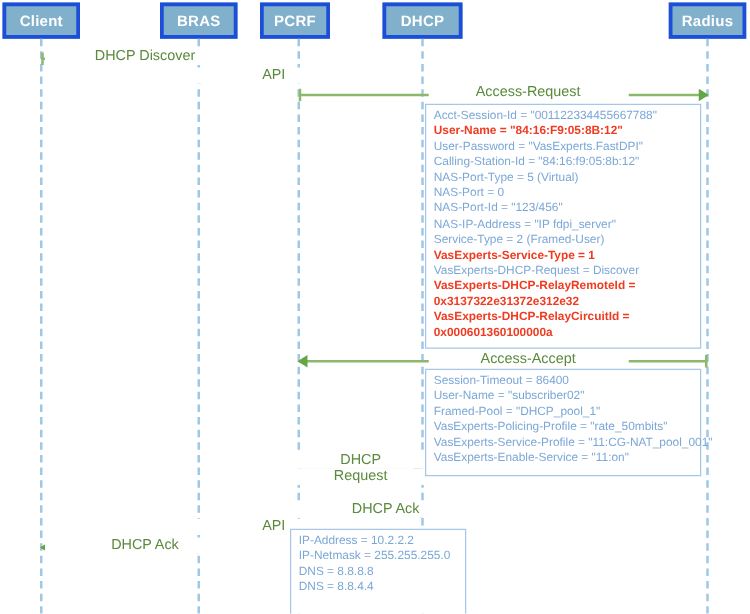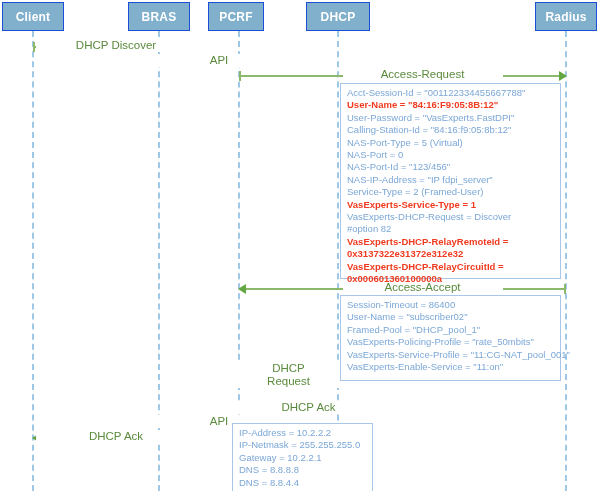--- a/index.html
+++ b/index.html
@@ -14,21 +14,21 @@
     background: #ffffff;
     font-family: "Liberation Sans", sans-serif;
     overflow: hidden;
   }
 
   
   .participant {
     position: absolute;
     height: 29px;
     background: #80b0cc;
-    border: 1px solid #1d4ed8;
+    border: 3px solid #1d4ed8;
     display: flex;
     align-items: center;
     justify-content: center;
     box-sizing: border-box;
   }
   .participant span {
     color: #ffffff;
     font-size: 12px;
     font-weight: bold;
     letter-spacing: .2px;
@@ -202,35 +202,33 @@
         <div class="line hl">User-Name = "84:16:F9:05:8B:12"</div>
         <div class="line">User-Password = "VasExperts.FastDPI"</div>
         <div class="line">Calling-Station-Id = "84:16:f9:05:8b:12"</div>
         <div class="line">NAS-Port-Type = 5 (Virtual)</div>
         <div class="line">NAS-Port = 0</div>
         <div class="line">NAS-Port-Id = "123/456"</div>
         <div class="line">NAS-IP-Address = "IP fdpi_server"</div>
         <div class="line">Service-Type = 2 (Framed-User)</div>
         <div class="line hl">VasExperts-Service-Type = 1</div>
         <div class="line">VasExperts-DHCP-Request = Discover</div>
-        <div class="line">#option 82</div>
         <div class="line hl">VasExperts-DHCP-RelayRemoteId =</div>
         <div class="line hl">0x3137322e31372e312e32</div>
         <div class="line hl">VasExperts-DHCP-RelayCircuitId =</div>
         <div class="line hl">0x000601360100000a</div>
       </div>
       <div class="note" style="left: 340px; top: 295px; width: 221px; height: 86px;">
         <div class="line">Session-Timeout = 86400</div>
         <div class="line">User-Name = "subscriber02"</div>
         <div class="line">Framed-Pool = "DHCP_pool_1"</div>
         <div class="line">VasExperts-Policing-Profile = "rate_50mbits"</div>
         <div class="line">VasExperts-Service-Profile = "11:CG-NAT_pool_001"</div>
         <div class="line">VasExperts-Enable-Service = "11:on"</div>
       </div>
       <div class="note" style="left: 232px; top: 423px; width: 141px; height: 82px;">
         <div class="line">IP-Address = 10.2.2.2</div>
         <div class="line">IP-Netmask = 255.255.255.0</div>
-        <div class="line">Gateway = 10.2.2.1</div>
         <div class="line">DNS = 8.8.8.8</div>
         <div class="line">DNS = 8.8.4.4</div>
       </div>
     </div>
 </div>
 
 </body></html>

